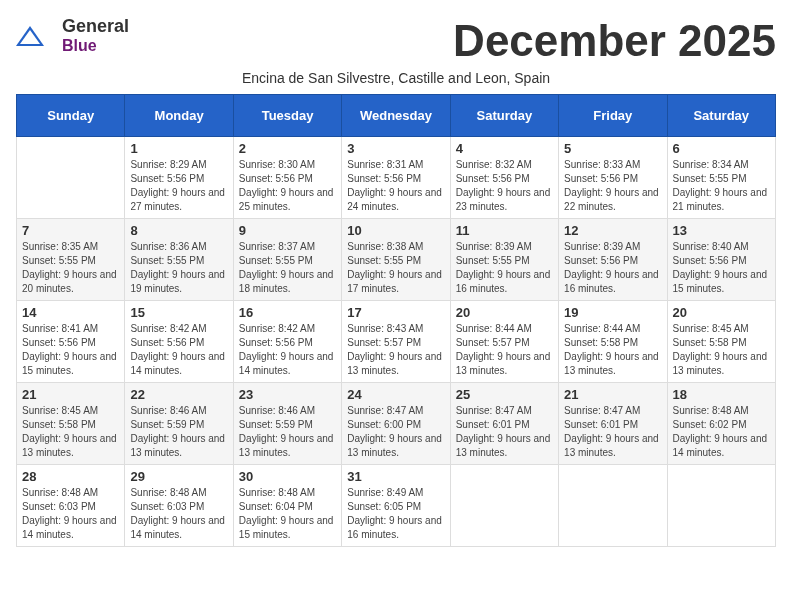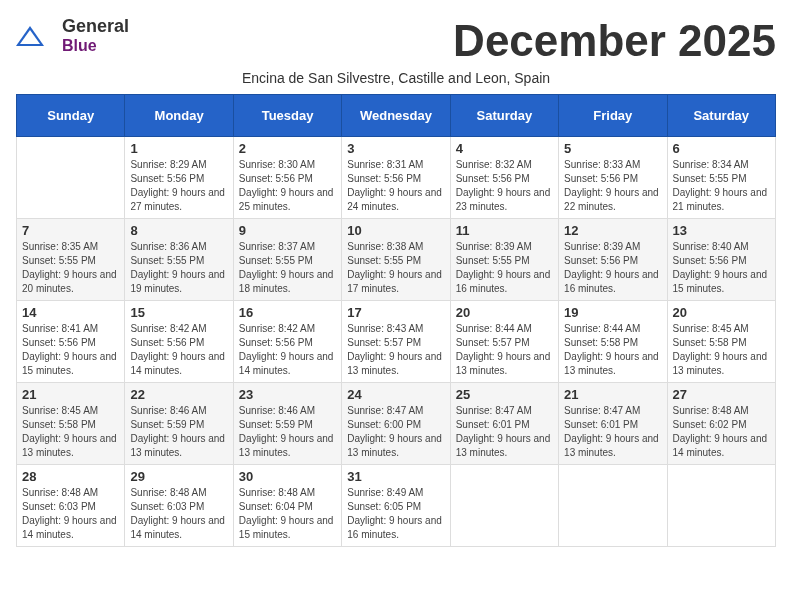--- a/index.html
+++ b/index.html
@@ -229,21 +229,21 @@
         </td>
         <td>
           <span class="day-number">25</span>
           <div class="day-info">Sunrise: 8:47 AM<br>Sunset: 6:01 PM<br>Daylight: 9 hours and 13 minutes.</div>
         </td>
         <td>
           <span class="day-number">21</span>
           <div class="day-info">Sunrise: 8:47 AM<br>Sunset: 6:01 PM<br>Daylight: 9 hours and 13 minutes.</div>
         </td>
         <td>
-          <span class="day-number">27</span>
+          <span class="day-number">18</span>
           <div class="day-info">Sunrise: 8:48 AM<br>Sunset: 6:02 PM<br>Daylight: 9 hours and 14 minutes.</div>
         </td>
       </tr>
       <tr class="row-white">
         <td>
           <span class="day-number">28</span>
           <div class="day-info">Sunrise: 8:48 AM<br>Sunset: 6:03 PM<br>Daylight: 9 hours and 14 minutes.</div>
         </td>
         <td>
           <span class="day-number">29</span>

